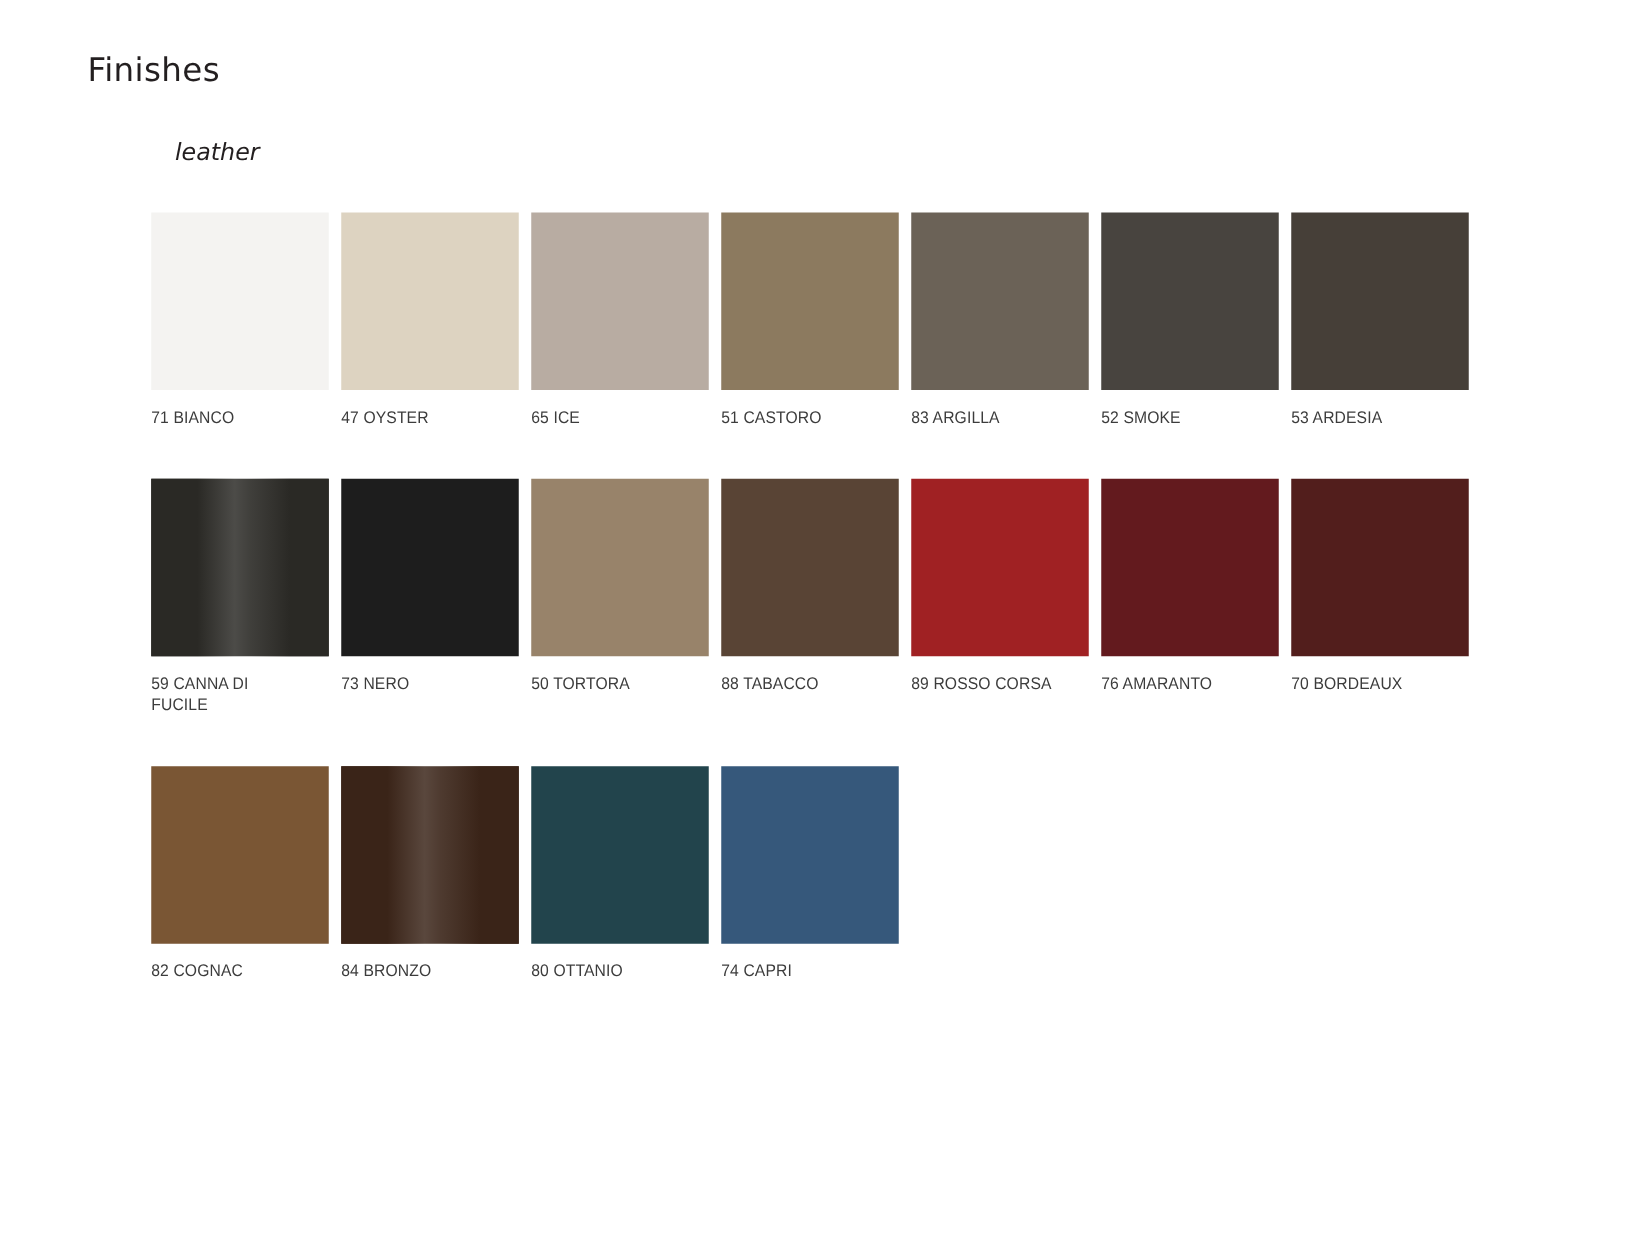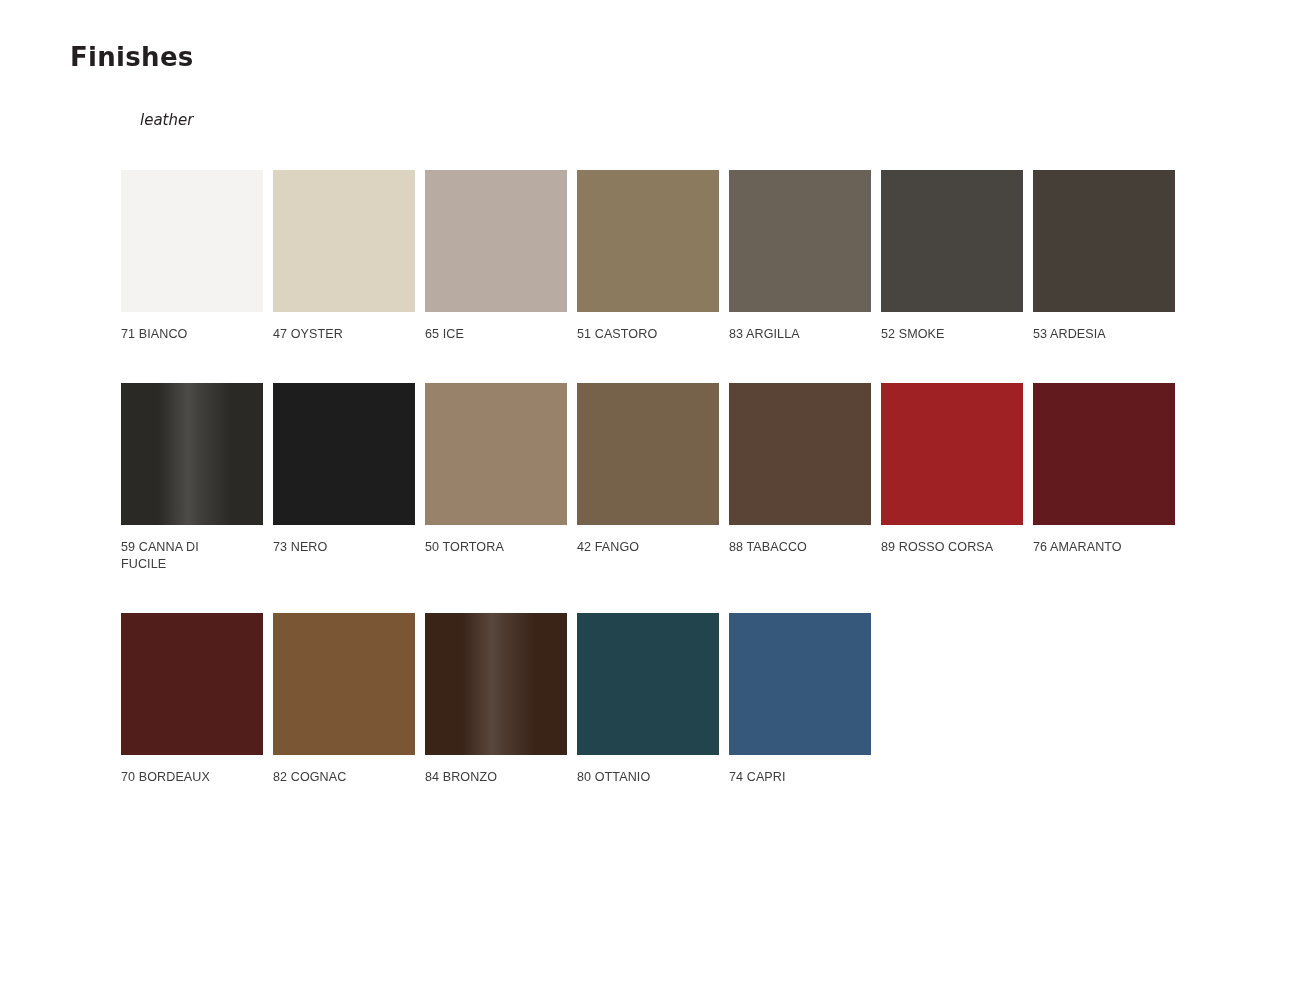--- a/index.html
+++ b/index.html
@@ -14,30 +14,30 @@
   .page {
     position: relative;
     width: 1312px;
     height: 990px;
   }
   .page-title {
     position: absolute;
     left: 70px;
     top: 42px;
     font-size: 26px;
-    font-weight: 700;
+    font-weight: 400;
     letter-spacing: 0.3px;
     color: #231f20;
     font-family: "DejaVu Sans", sans-serif;
   }
   .category-label {
     position: absolute;
     left: 140px;
     top: 111px;
-    font-size: 15px;
+    font-size: 19px;
     font-style: italic;
     font-weight: 400;
     color: #231f20;
     font-family: "DejaVu Sans", sans-serif;
   }
   .grid {
     position: absolute;
     left: 121px;
     top: 170px;
     width: 1060px;
@@ -111,24 +111,20 @@
       </div>
       <div class="cell">
         <div class="swatch" style="background: rgb(29, 29, 29);"></div>
         <div class="swatch-label">73 NERO</div>
       </div>
       <div class="cell">
         <div class="swatch" style="background: rgb(152, 131, 106);"></div>
         <div class="swatch-label">50 TORTORA</div>
       </div>
       <div class="cell">
-        <div class="swatch" style="background: rgb(118, 97, 74);"></div>
-        <div class="swatch-label">42 FANGO</div>
-      </div>
-      <div class="cell">
         <div class="swatch" style="background: rgb(89, 68, 53);"></div>
         <div class="swatch-label">88 TABACCO</div>
       </div>
       <div class="cell">
         <div class="swatch" style="background: rgb(160, 33, 35);"></div>
         <div class="swatch-label">89 ROSSO CORSA</div>
       </div>
       <div class="cell">
         <div class="swatch" style="background: rgb(99, 26, 30);"></div>
         <div class="swatch-label">76 AMARANTO</div>

